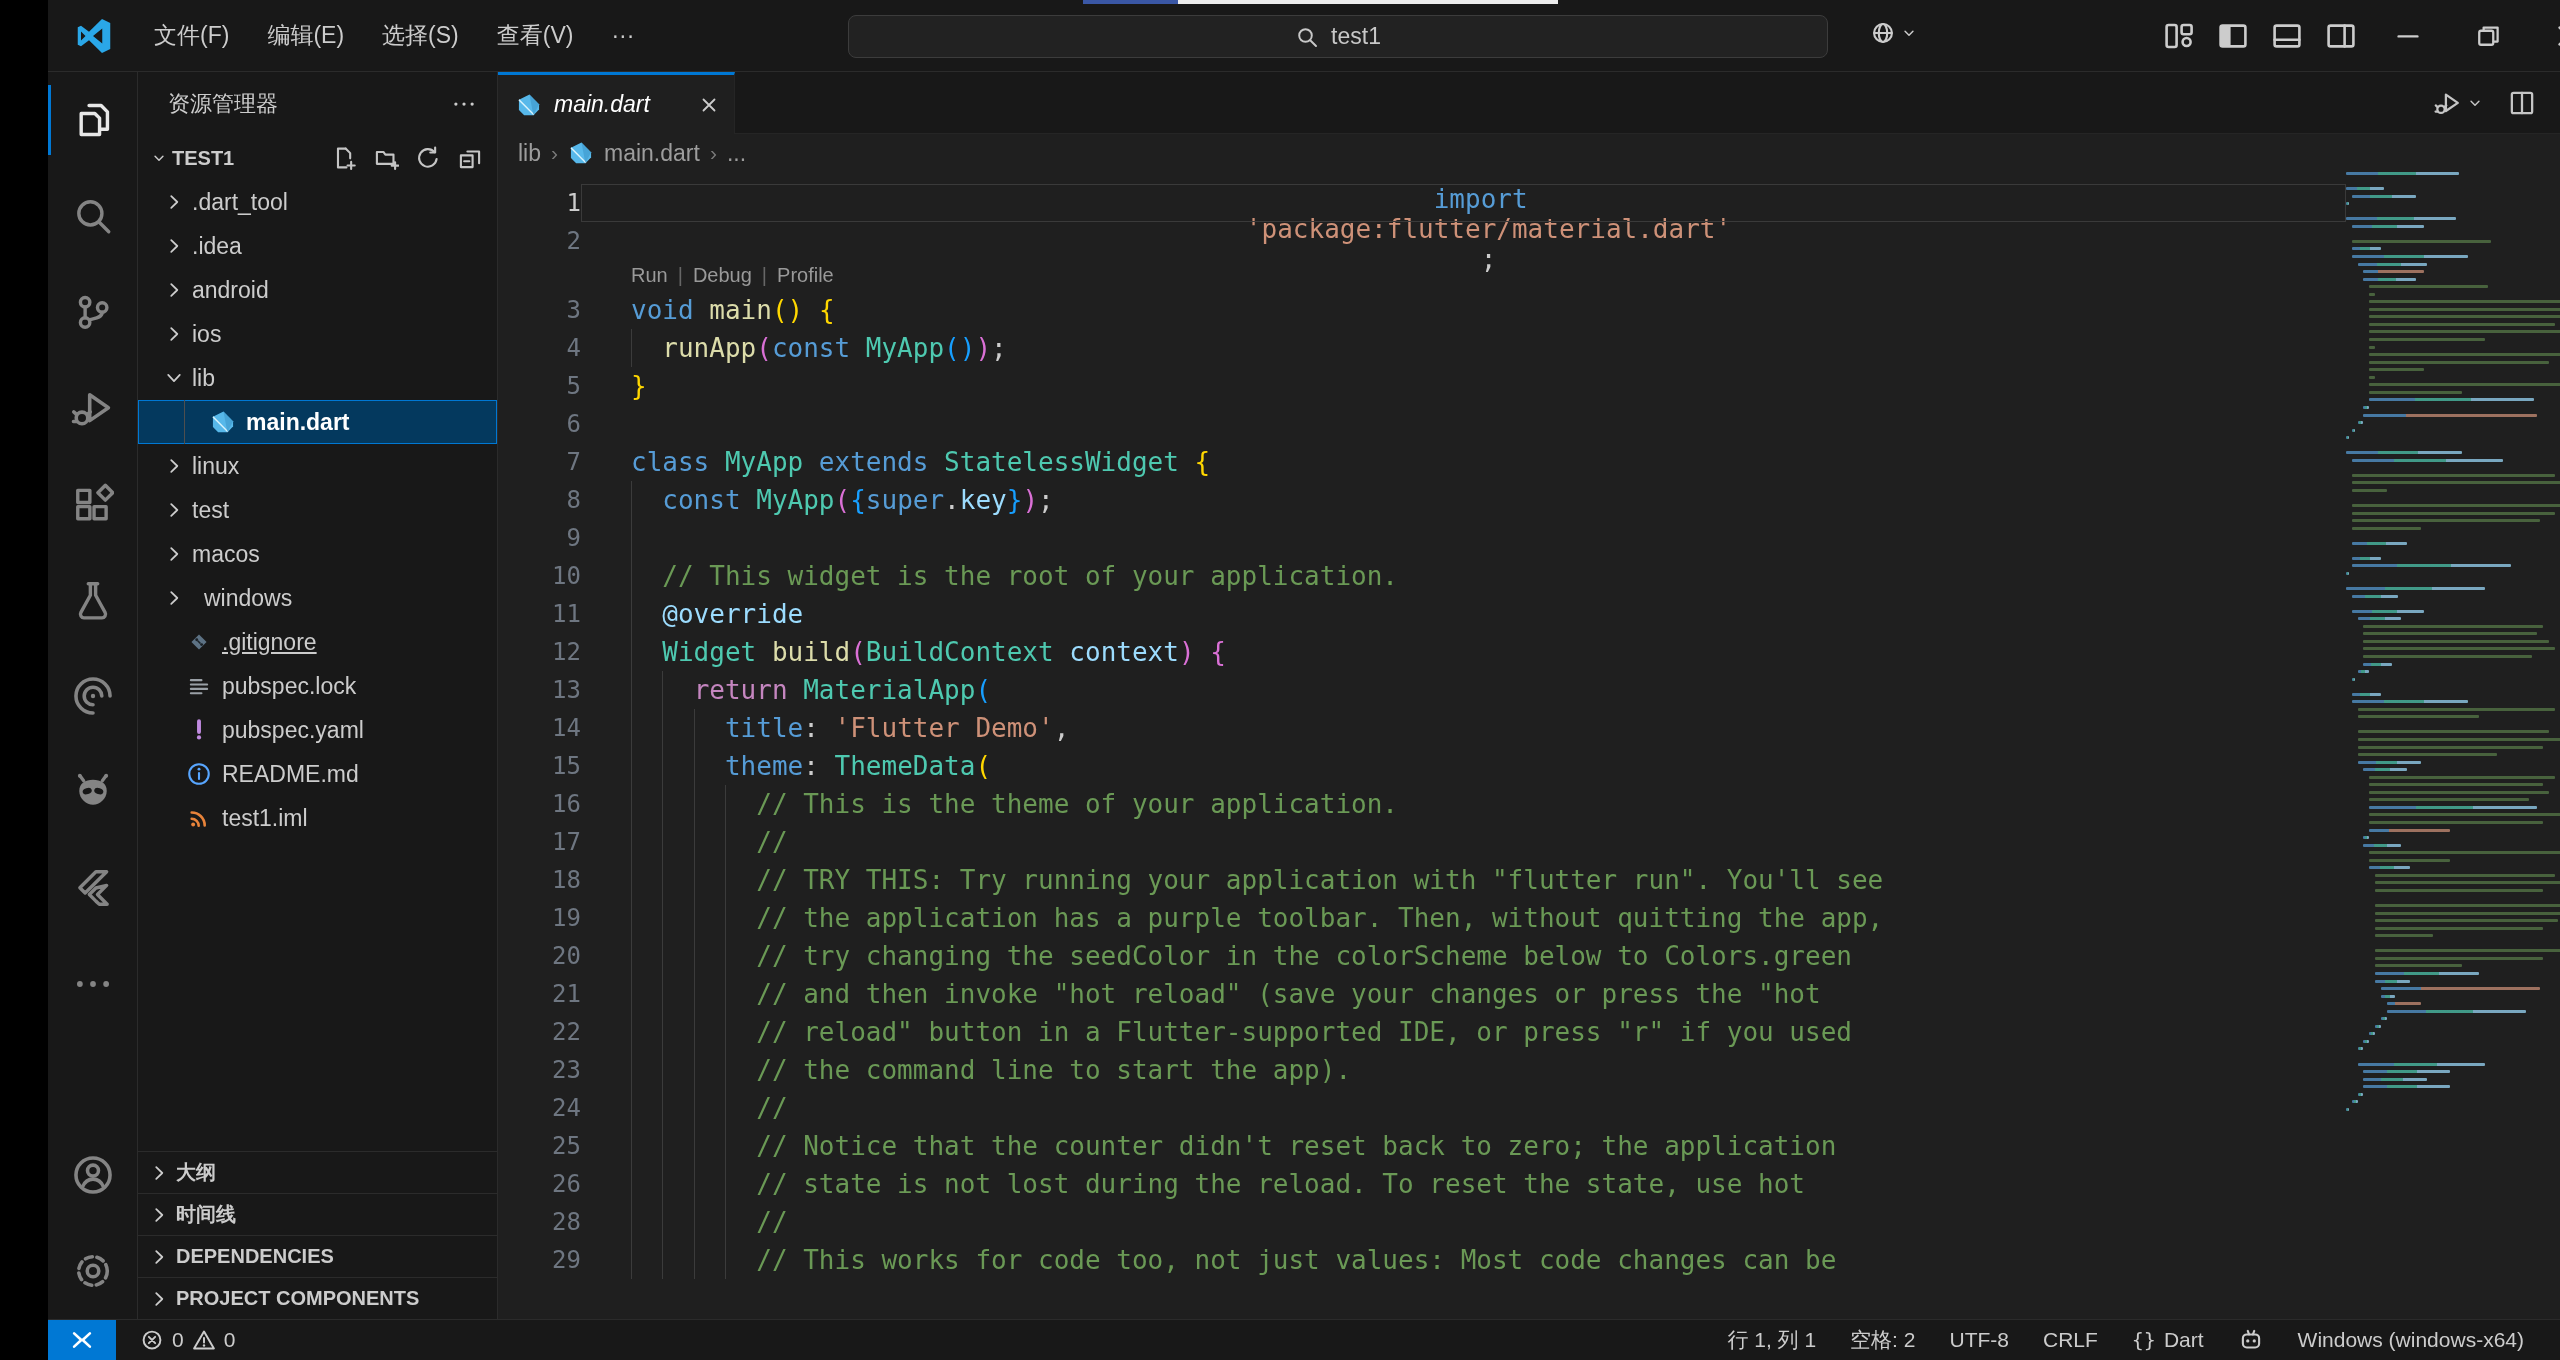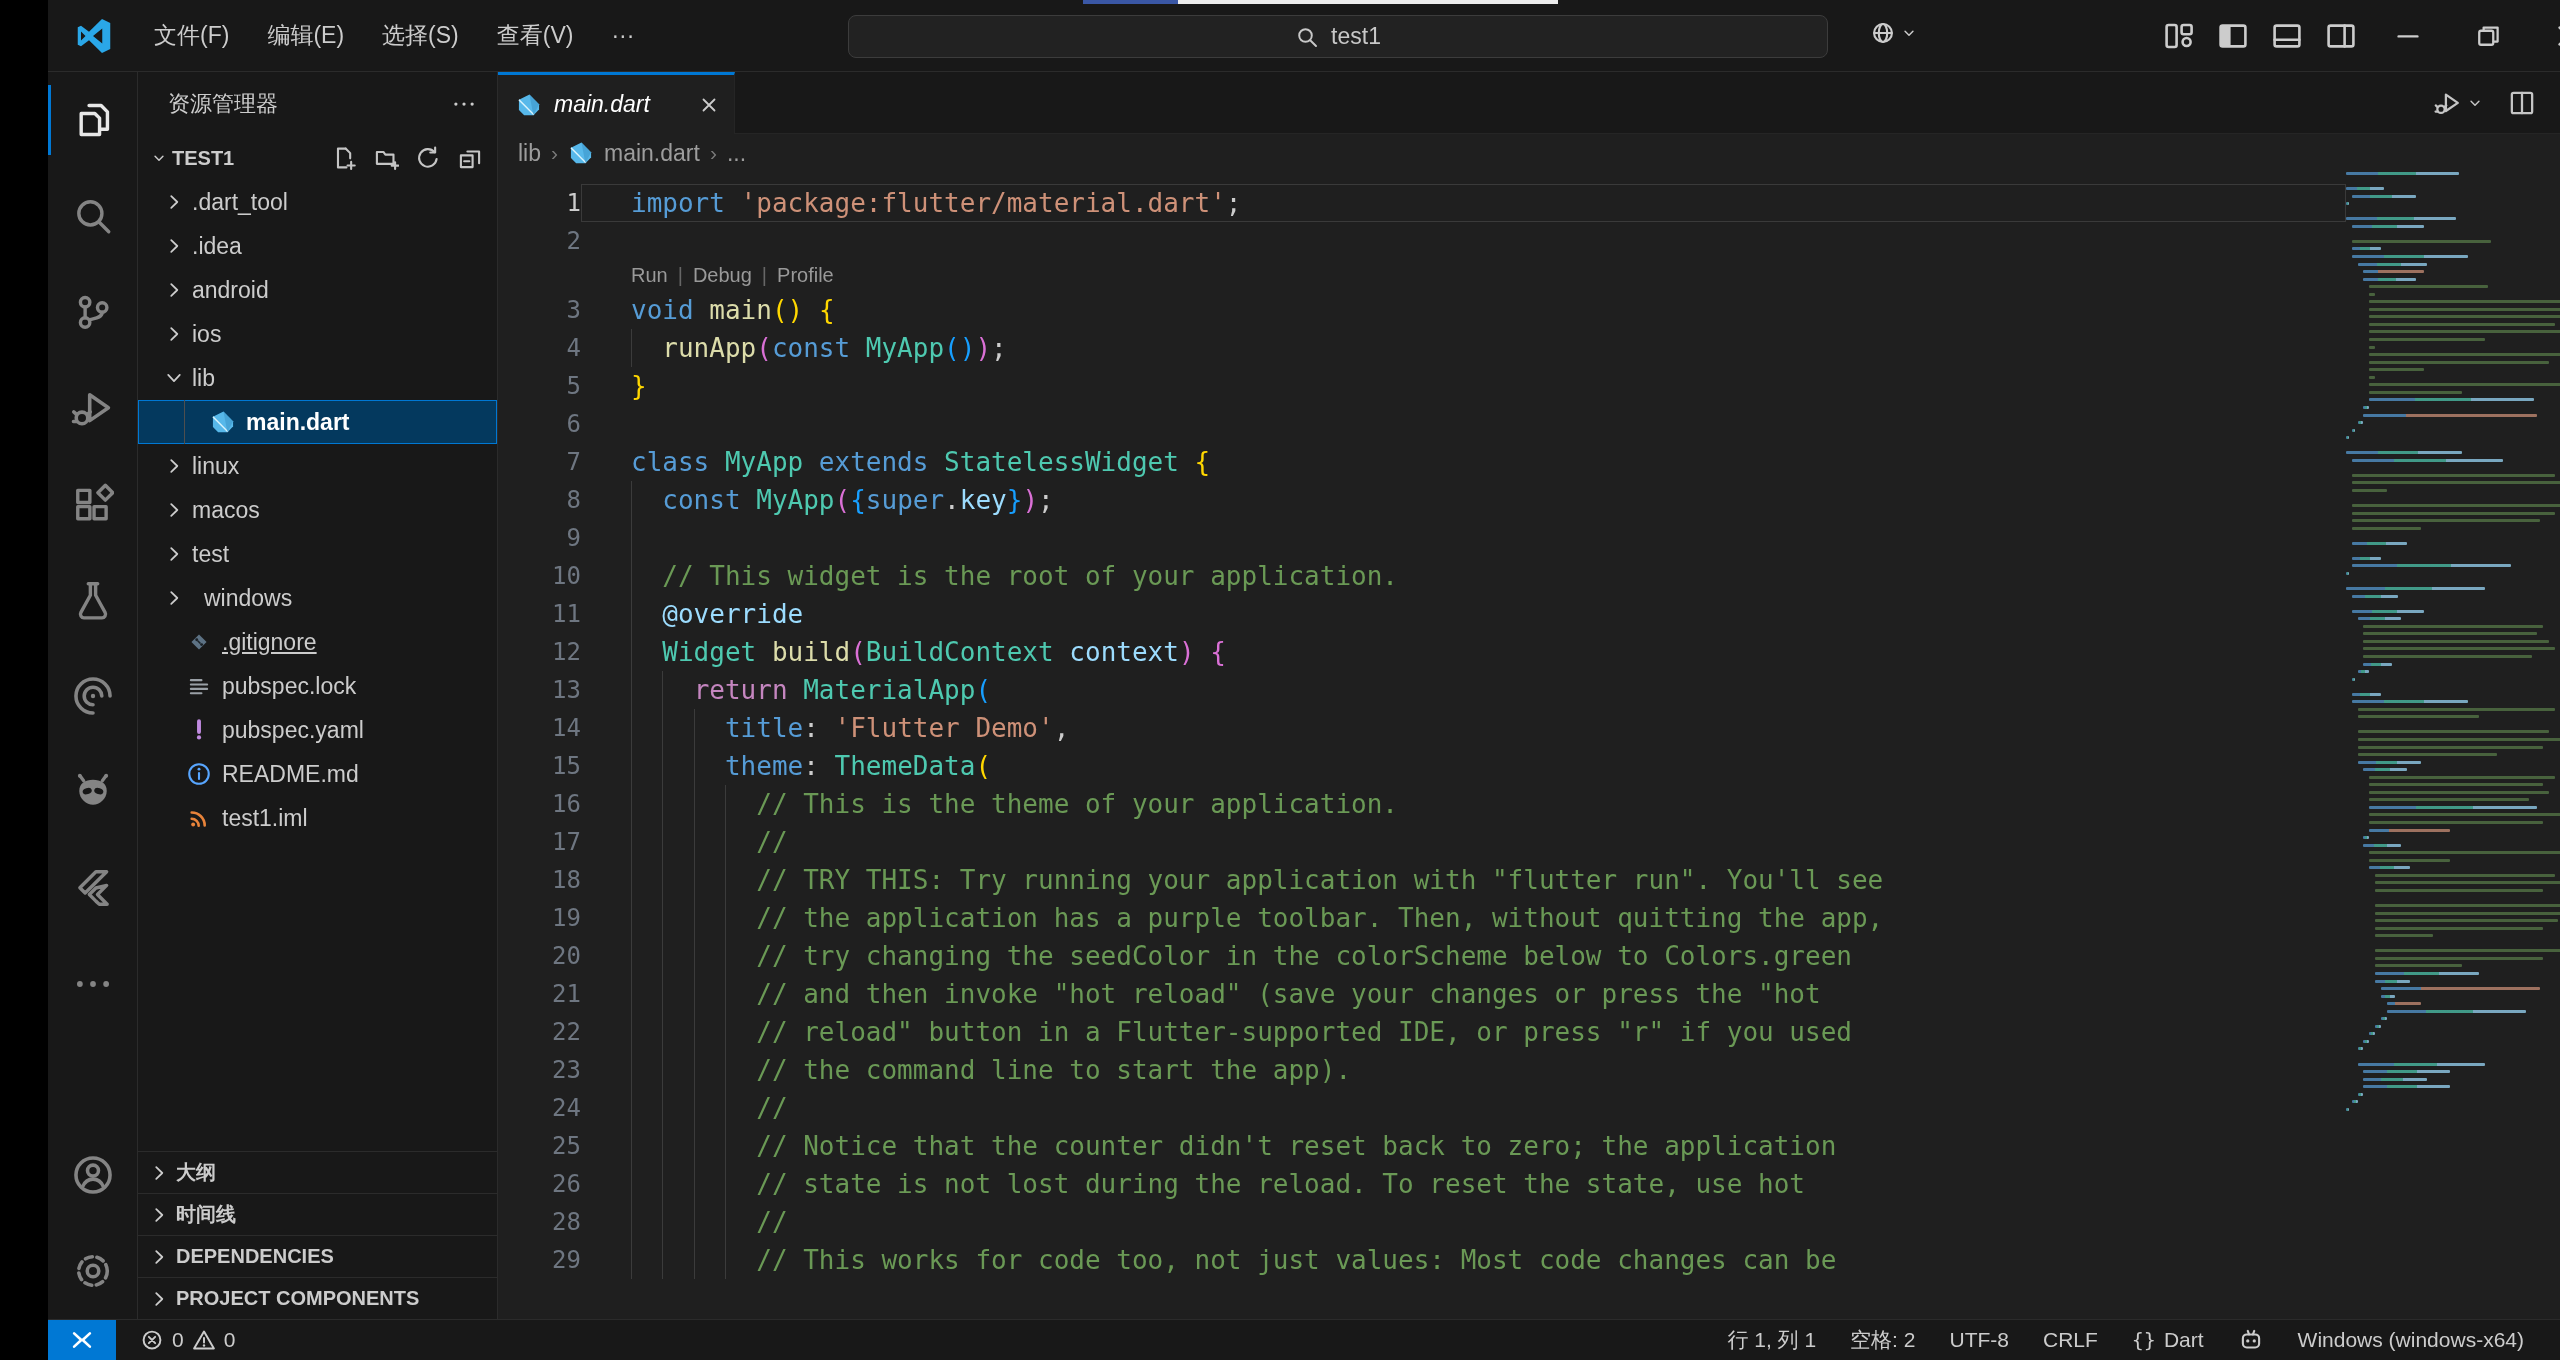--- a/index.html
+++ b/index.html
@@ -58,21 +58,21 @@
   .breadcrumbs{ height:38px; display:flex; align-items:center; gap:10px; padding-left:20px; font-size:23px;
                 color:#9d9d9d; background:#1f1f1f;}
   .bc-sep{ color:#7a7a7a; font-size:21px;}
   .codearea{ flex:1; position:relative; overflow:hidden; padding-top:12px;}
   .line{ display:flex; height:38px; align-items:center; font-family:"DejaVu Sans Mono",monospace;
          font-size:26px; white-space:pre;}
   .gut{ width:83px; text-align:right; font-size:24px; color:#6e7681; flex:none;}
   .gut.cur{ color:#cccccc; }
   .codewrap{ position:relative; flex:1; padding-left:50px; height:100%; display:flex; align-items:center;
              margin-right:262px;}
-  .line.current .codewrap{ outline:1px solid #3a3a3a; outline-offset:-1px;}
+  .line.current .codewrap{ outline:1px solid #3a3a3a; outline-offset:-1px;flex-direction:column;}
   .guide{ position:absolute; top:0; bottom:0; width:1px; background:#3b3b3b;}
   .lens{ height:31px; display:flex; align-items:center; padding-left:133px; font-size:20px; color:#999999; gap:10px;
          font-family:"Liberation Sans",sans-serif;}
   .lens .sep{ color:#666; }
   .tk-kw{color:#569cd6}.tk-ctl{color:#c586c0}.tk-str{color:#ce9178}.tk-cm{color:#6a9955}
   .tk-ty{color:#4ec9b0}.tk-fn{color:#dcdcaa}.tk-vr{color:#9cdcfe}.tk-pn{color:#cccccc}
   .tk-b1{color:#ffd700}.tk-b2{color:#da70d6}.tk-b3{color:#179fff}
   
   .minimap{ position:absolute; top:0; right:30px; width:232px; height:100%; overflow:hidden; }
   .mm-row{ height:3px; margin-bottom:4.56px; border-radius:1px;}
@@ -412,29 +412,29 @@
               </svg>
             </span>
             <span style="margin-left: 6px;">linux</span>
           </div>
           <div class="tree-row" style="padding-left: 24px;">
             <span class="chev">
               <svg width="22" height="22" viewBox="0 0 16 16" fill="none" stroke="currentColor" stroke-width="1.3" stroke-linecap="round" stroke-linejoin="round">
                 <path d="M6 3.8 10.4 8 6 12.2"></path>
               </svg>
             </span>
+            <span style="margin-left: 6px;">test</span>
+          </div>
+          <div class="tree-row" style="padding-left: 24px;">
+            <span class="chev">
+              <svg width="22" height="22" viewBox="0 0 16 16" fill="none" stroke="currentColor" stroke-width="1.3" stroke-linecap="round" stroke-linejoin="round">
+                <path d="M6 3.8 10.4 8 6 12.2"></path>
+              </svg>
+            </span>
             <span style="margin-left: 6px;">macos</span>
-          </div>
-          <div class="tree-row" style="padding-left: 24px;">
-            <span class="chev">
-              <svg width="22" height="22" viewBox="0 0 16 16" fill="none" stroke="currentColor" stroke-width="1.3" stroke-linecap="round" stroke-linejoin="round">
-                <path d="M6 3.8 10.4 8 6 12.2"></path>
-              </svg>
-            </span>
-            <span style="margin-left: 6px;">test</span>
           </div>
           <div class="tree-row" style="padding-left: 24px; gap: 12px;">
             <span class="chev">
               <svg width="22" height="22" viewBox="0 0 16 16" fill="none" stroke="currentColor" stroke-width="1.3" stroke-linecap="round" stroke-linejoin="round">
                 <path d="M6 3.8 10.4 8 6 12.2"></path>
               </svg>
             </span>
             <span style="margin-left: 6px;">windows</span>
           </div>
           <div class="tree-row" style="padding-left: 24px; text-decoration: underline;">

